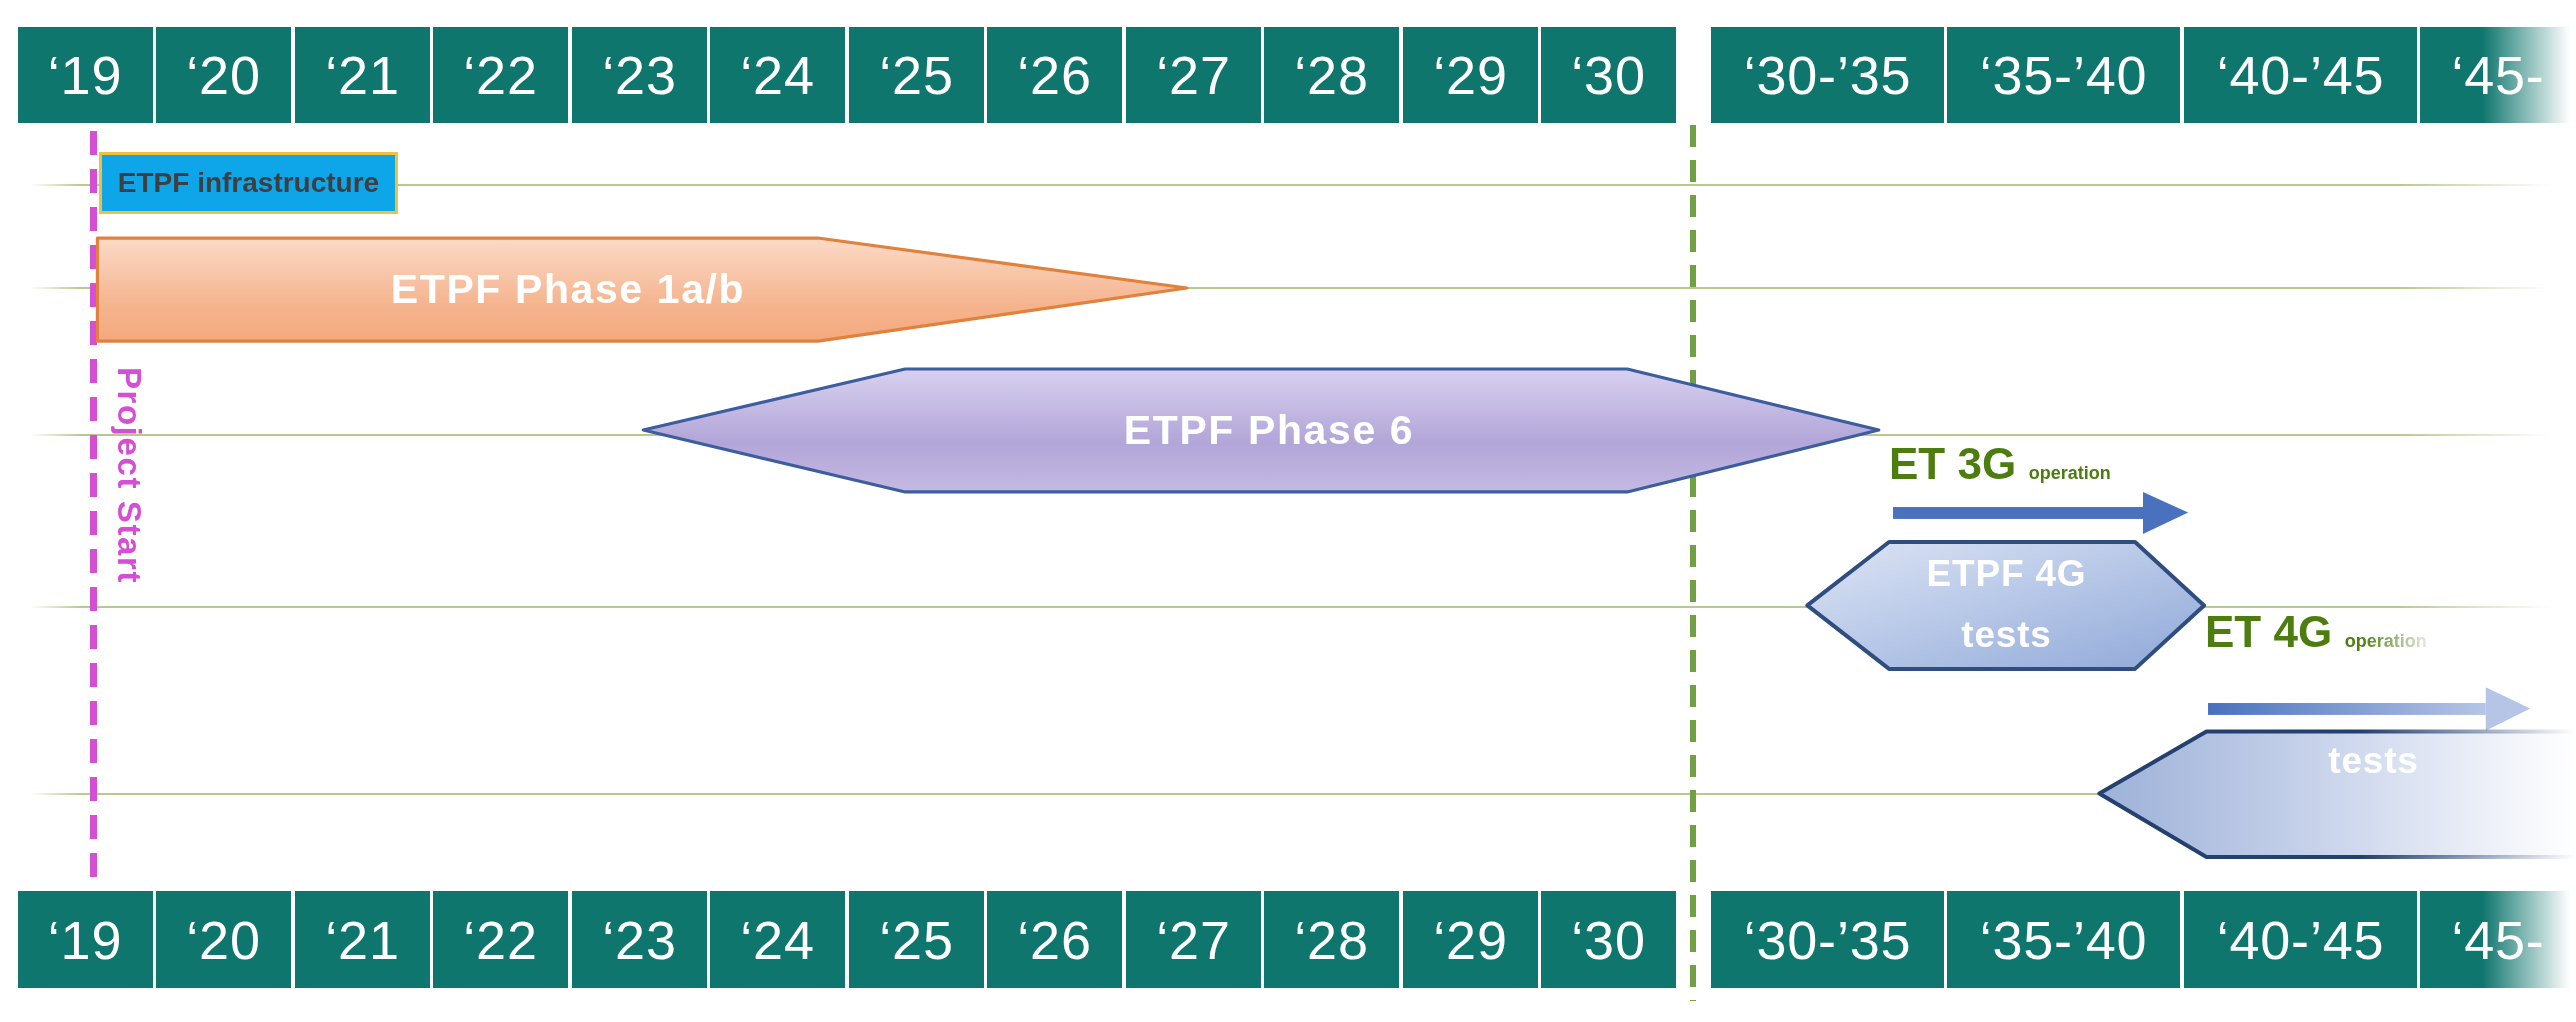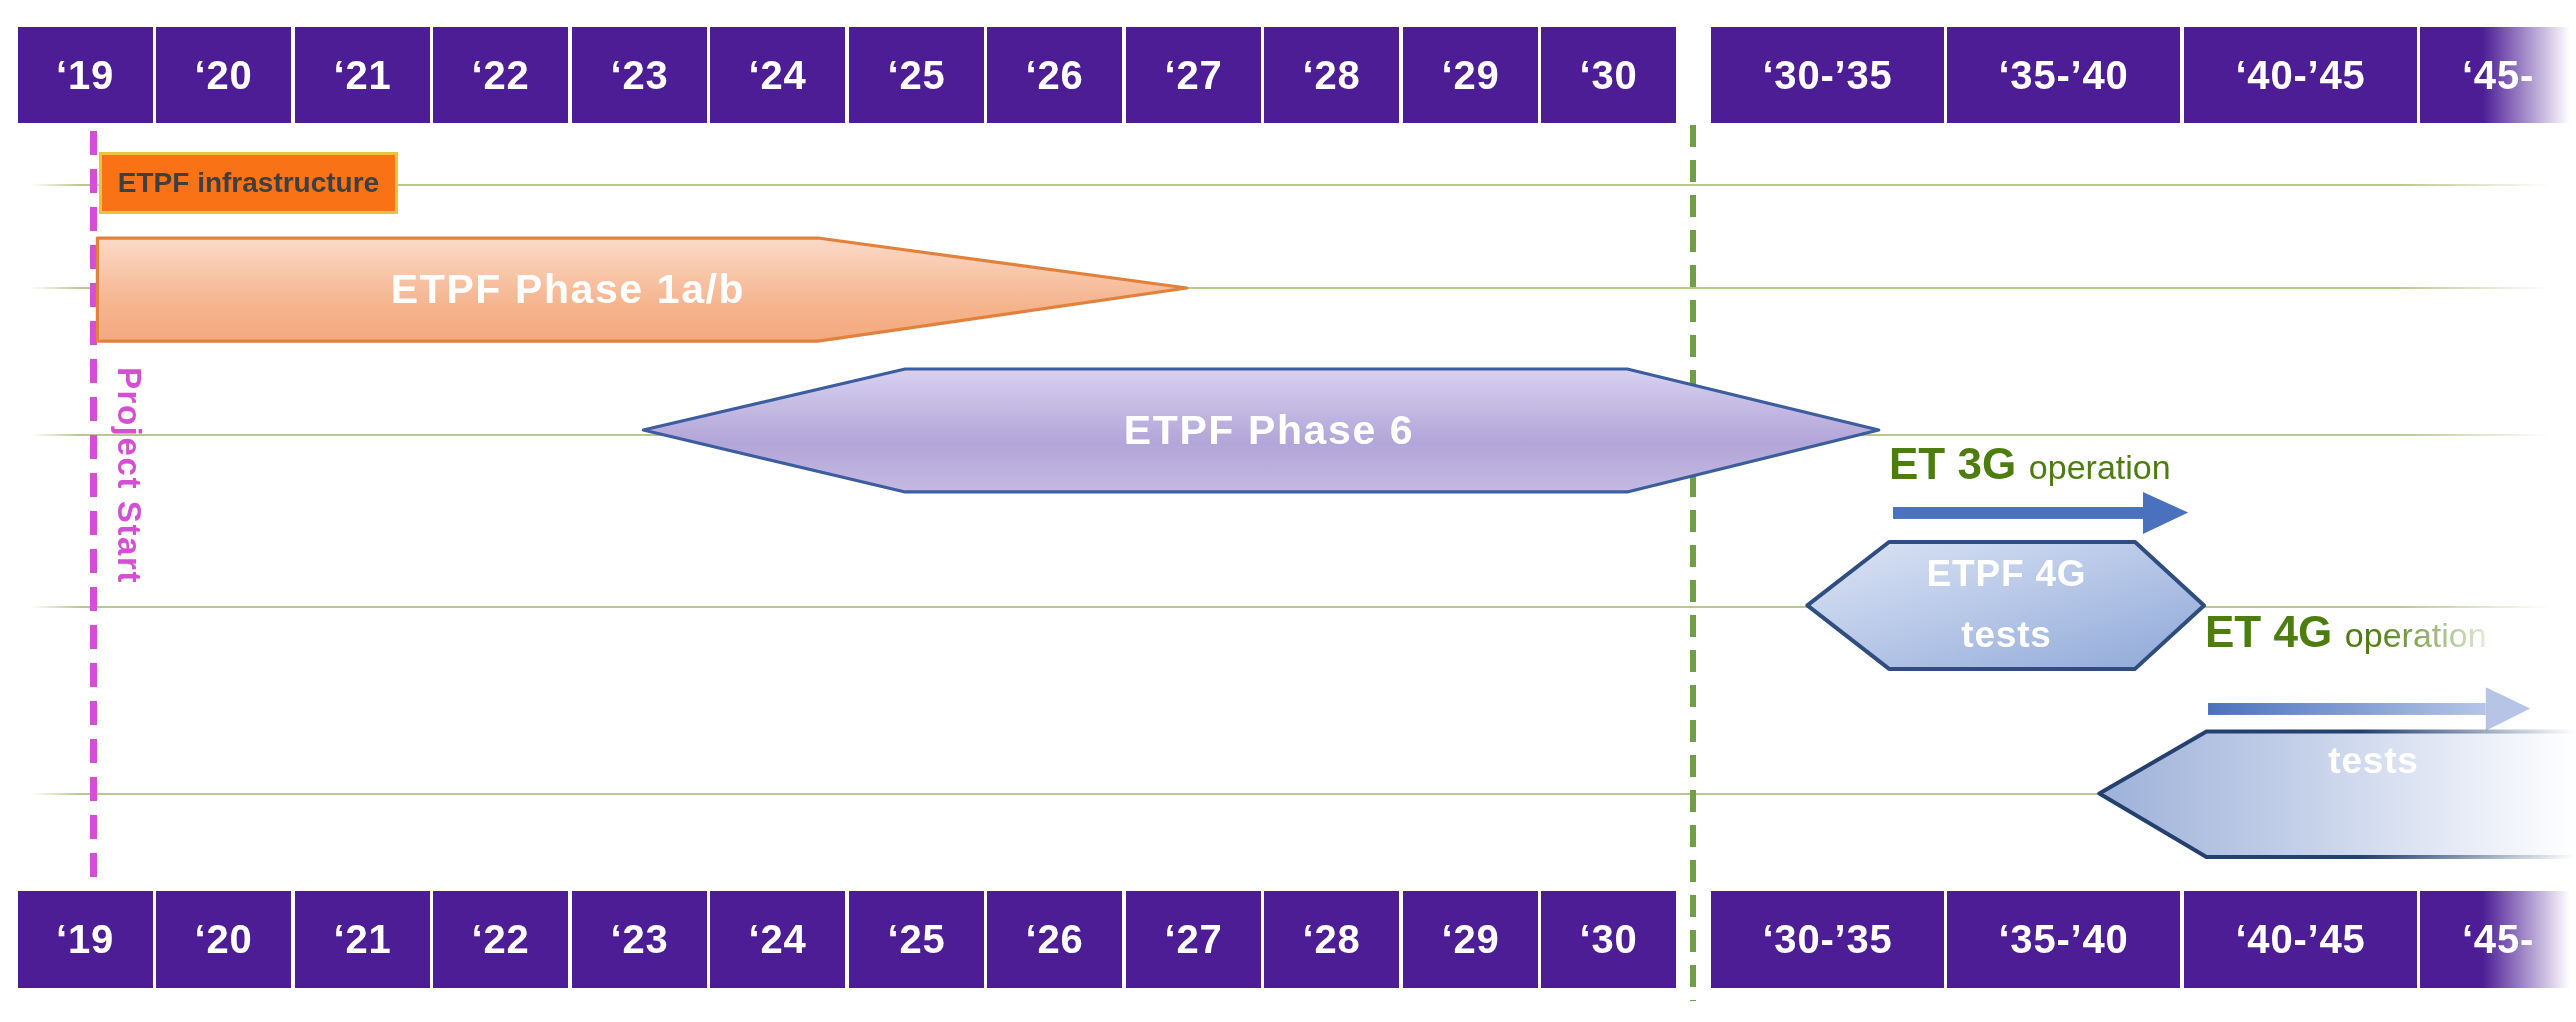--- a/index.html
+++ b/index.html
@@ -7,24 +7,24 @@
     width:2576px; height:1022px;
     background:#ffffff;
     font-family:"Liberation Sans", sans-serif;
     position:relative;
     overflow:hidden;
   }
 
   
   .cell {
     position:absolute;
-    background:#4c1d95;
+    background:#0f766e;
     color:#ffffff;
-    font-weight:bold;
-    font-size:40px;
+    font-weight:normal;
+    font-size:54px;
     display:flex; align-items:center; justify-content:center;
     z-index:5;
     letter-spacing:0.8px;
   }
   .cell.top    { top:27px;   height:96px; }
   .cell.bottom { top:891px; height:97px; }
   .cell.fade-right {
     -webkit-mask-image:linear-gradient(to right,#000 40%,transparent 96%);
             mask-image:linear-gradient(to right,#000 40%,transparent 96%);
   }
@@ -71,36 +71,36 @@
     position:absolute; z-index:4;
     color:#ffffff; font-weight:700;
     text-align:center; white-space:nowrap;
   }
   .phase-text { font-size:41px; letter-spacing:1.6px; line-height:43px;margin-left:8px; }
   .two-line   { font-size:37px; line-height:61px; letter-spacing:0.8px; }
 
   .infra-box {
     position:absolute; left:99px; top:152px;
     width:293px; height:56px;
-    background:#f97316;
+    background:#0ea5e9;
     border:3.2px solid #edc23f;
     display:flex; align-items:center; justify-content:center;
     font-size:28px; font-weight:bold; color:#3f3f3f;
     z-index:4;
     white-space:nowrap;
   }
 
   .op-label {
     position:absolute; z-index:4;
     display:flex; align-items:baseline; gap:12.7px;
     white-space:nowrap;
     color:#4d7c0f;
   }
   .op-label .big   { font-size:44px; font-weight:bold; }
-  .op-label .small { font-size:34px; font-weight:normal; }
+  .op-label .small { font-size:18px; font-weight:bold; }
   .op-label.faded .small {
     -webkit-mask-image:linear-gradient(to right,#000 20%,rgba(0,0,0,0.15) 100%);
             mask-image:linear-gradient(to right,#000 20%,rgba(0,0,0,0.15) 100%);
   }
 </style>
 </head>
 <body>
 
 <div class="row-line" style="top:184px"></div>
 <div class="row-line" style="top:287px"></div>

